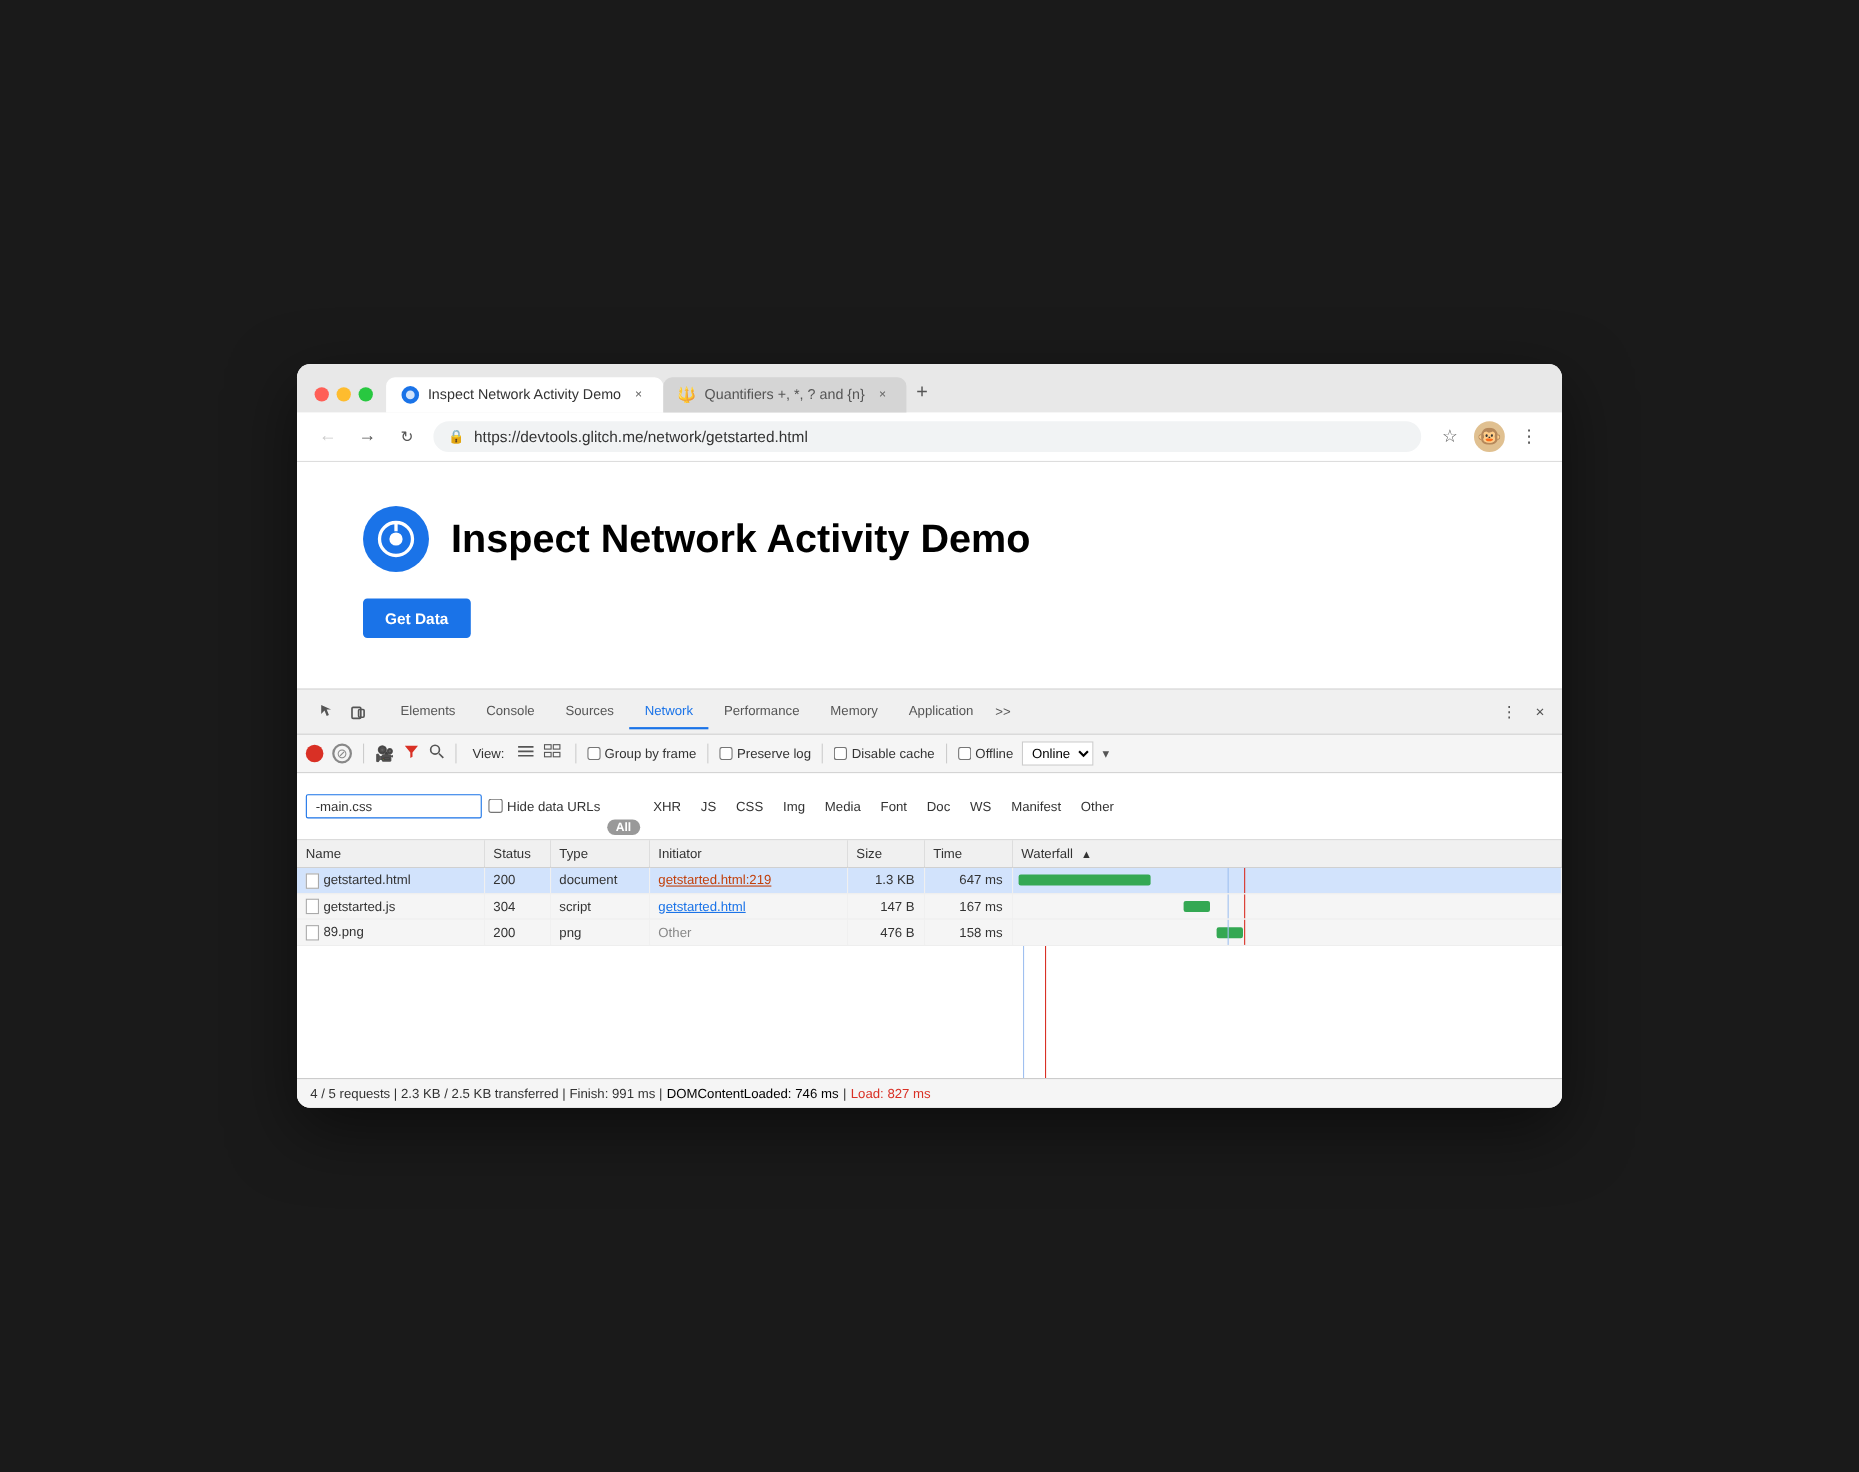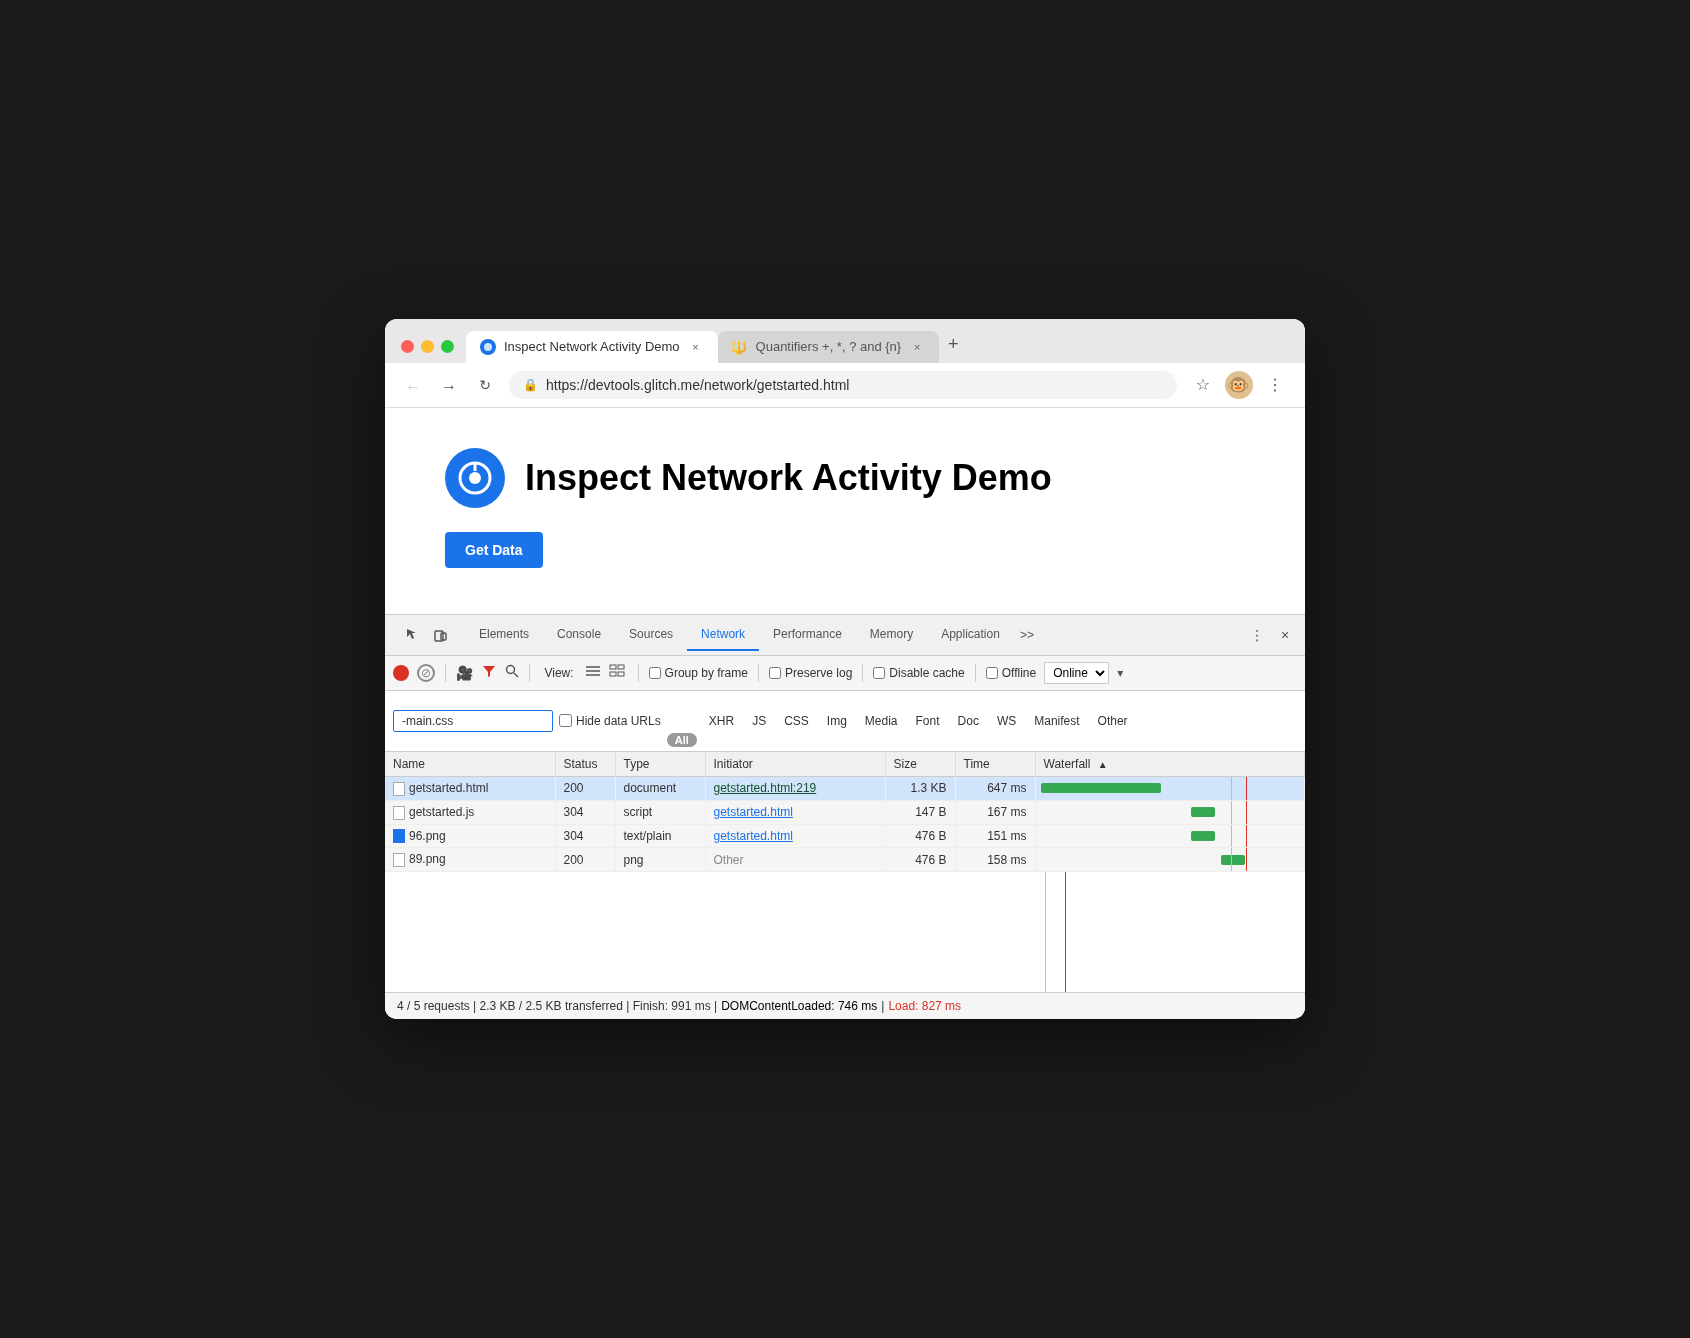--- a/index.html
+++ b/index.html
@@ -6,21 +6,21 @@
     body {
       background: #1a1a1a;
       display: flex;
       justify-content: center;
       align-items: center;
       min-height: 100vh;
       font-family: -apple-system, BlinkMacSystemFont, 'Segoe UI', sans-serif;
     }
 
     .browser-window {
-      width: 920px;
+      width: 1150px;
       background: #f0f0f0;
       border-radius: 12px;
       overflow: hidden;
       box-shadow: 0 20px 60px rgba(0,0,0,0.5);
     }
 
     
     .title-bar {
       background: #e8e8e8;
       padding: 12px 16px 0;
@@ -709,21 +709,21 @@
               <span>Waterfall</span>
               <span class="sort-arrow">▲</span>
             </th>
           </tr>
         </thead>
         <tbody id="network-rows">
         <tr class="selected">
               <td><span style="display: inline-block; width: 12px; height: 14px; margin-right: 4px; vertical-align: middle; border: 1px solid rgb(170, 170, 170); background: white;"></span><span>getstarted.html</span></td>
               <td>200</td>
               <td>document</td>
-              <td style="color: #14532d; text-decoration: underline; cursor: pointer;">getstarted.html:219</td>
+              <td style="color: #c2410c; text-decoration: underline; cursor: pointer;">getstarted.html:219</td>
               <td style="text-align: right;">1.3 KB</td>
               <td style="text-align: right;">647 ms</td>
               <td style="position: relative; height: 22px; min-width: 220px;">
                 <div style="position: absolute; top: 50%; transform: translateY(-50%); height: 10px; background: rgb(52, 168, 83); border-radius: 2px; left: 5px; width: 120px;"></div>
                 <div style="position: absolute; top: 0px; bottom: 0px; width: 1px; background: rgb(160, 192, 240); left: 195px; pointer-events: none;"></div>
                 <div style="position: absolute; top: 0px; bottom: 0px; width: 1px; background: rgb(217, 48, 37); left: 210px; pointer-events: none;"></div>
               </td>
             </tr>
             <tr>
               <td><span style="display: inline-block; width: 12px; height: 14px; margin-right: 4px; vertical-align: middle; border: 1px solid rgb(170, 170, 170); background: white;"></span><span>getstarted.js</span></td>
@@ -732,33 +732,20 @@
               <td style="color: rgb(26, 115, 232); text-decoration: underline; cursor: pointer;">getstarted.html</td>
               <td style="text-align: right;">147 B</td>
               <td style="text-align: right;">167 ms</td>
               <td style="position: relative; height: 22px; min-width: 220px;">
                 <div style="position: absolute; top: 50%; transform: translateY(-50%); height: 10px; background: rgb(52, 168, 83); border-radius: 2px; left: 155px; width: 24px;"></div>
                 <div style="position: absolute; top: 0px; bottom: 0px; width: 1px; background: rgb(160, 192, 240); left: 195px; pointer-events: none;"></div>
                 <div style="position: absolute; top: 0px; bottom: 0px; width: 1px; background: rgb(217, 48, 37); left: 210px; pointer-events: none;"></div>
               </td>
             </tr>
             <tr>
-              <td><span style="display: inline-block; width: 12px; height: 14px; margin-right: 4px; vertical-align: middle; border: 1px solid rgb(26, 115, 232); background: rgb(26, 115, 232);"></span><span>96.png</span></td>
-              <td>304</td>
-              <td>text/plain</td>
-              <td style="color: rgb(26, 115, 232); text-decoration: underline; cursor: pointer;">getstarted.html</td>
-              <td style="text-align: right;">476 B</td>
-              <td style="text-align: right;">151 ms</td>
-              <td style="position: relative; height: 22px; min-width: 220px;">
-                <div style="position: absolute; top: 50%; transform: translateY(-50%); height: 10px; background: rgb(52, 168, 83); border-radius: 2px; left: 155px; width: 24px;"></div>
-                <div style="position: absolute; top: 0px; bottom: 0px; width: 1px; background: rgb(160, 192, 240); left: 195px; pointer-events: none;"></div>
-                <div style="position: absolute; top: 0px; bottom: 0px; width: 1px; background: rgb(217, 48, 37); left: 210px; pointer-events: none;"></div>
-              </td>
-            </tr>
-            <tr>
               <td><span style="display: inline-block; width: 12px; height: 14px; margin-right: 4px; vertical-align: middle; border: 1px solid rgb(170, 170, 170); background: white;"></span><span>89.png</span></td>
               <td>200</td>
               <td>png</td>
               <td style="color: rgb(136, 136, 136);">Other</td>
               <td style="text-align: right;">476 B</td>
               <td style="text-align: right;">158 ms</td>
               <td style="position: relative; height: 22px; min-width: 220px;">
                 <div style="position: absolute; top: 50%; transform: translateY(-50%); height: 10px; background: rgb(52, 168, 83); border-radius: 2px; left: 185px; width: 24px;"></div>
                 <div style="position: absolute; top: 0px; bottom: 0px; width: 1px; background: rgb(160, 192, 240); left: 195px; pointer-events: none;"></div>
                 <div style="position: absolute; top: 0px; bottom: 0px; width: 1px; background: rgb(217, 48, 37); left: 210px; pointer-events: none;"></div>

